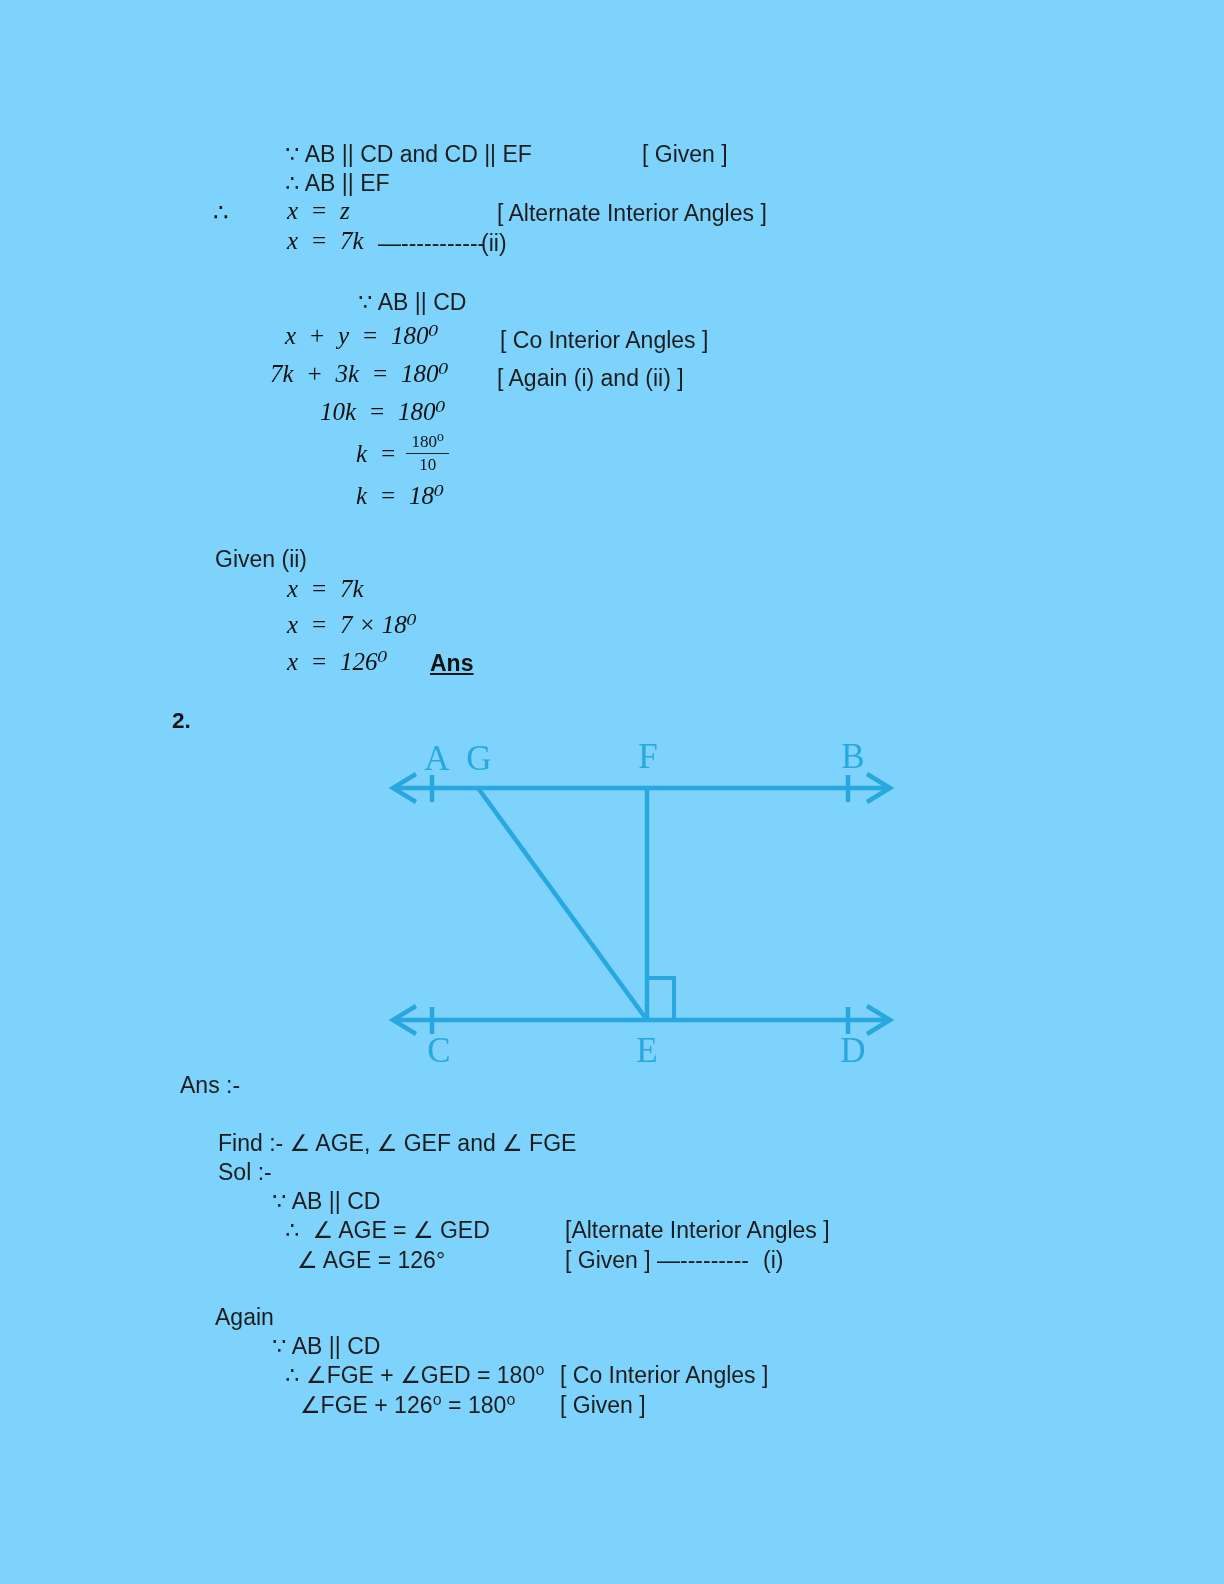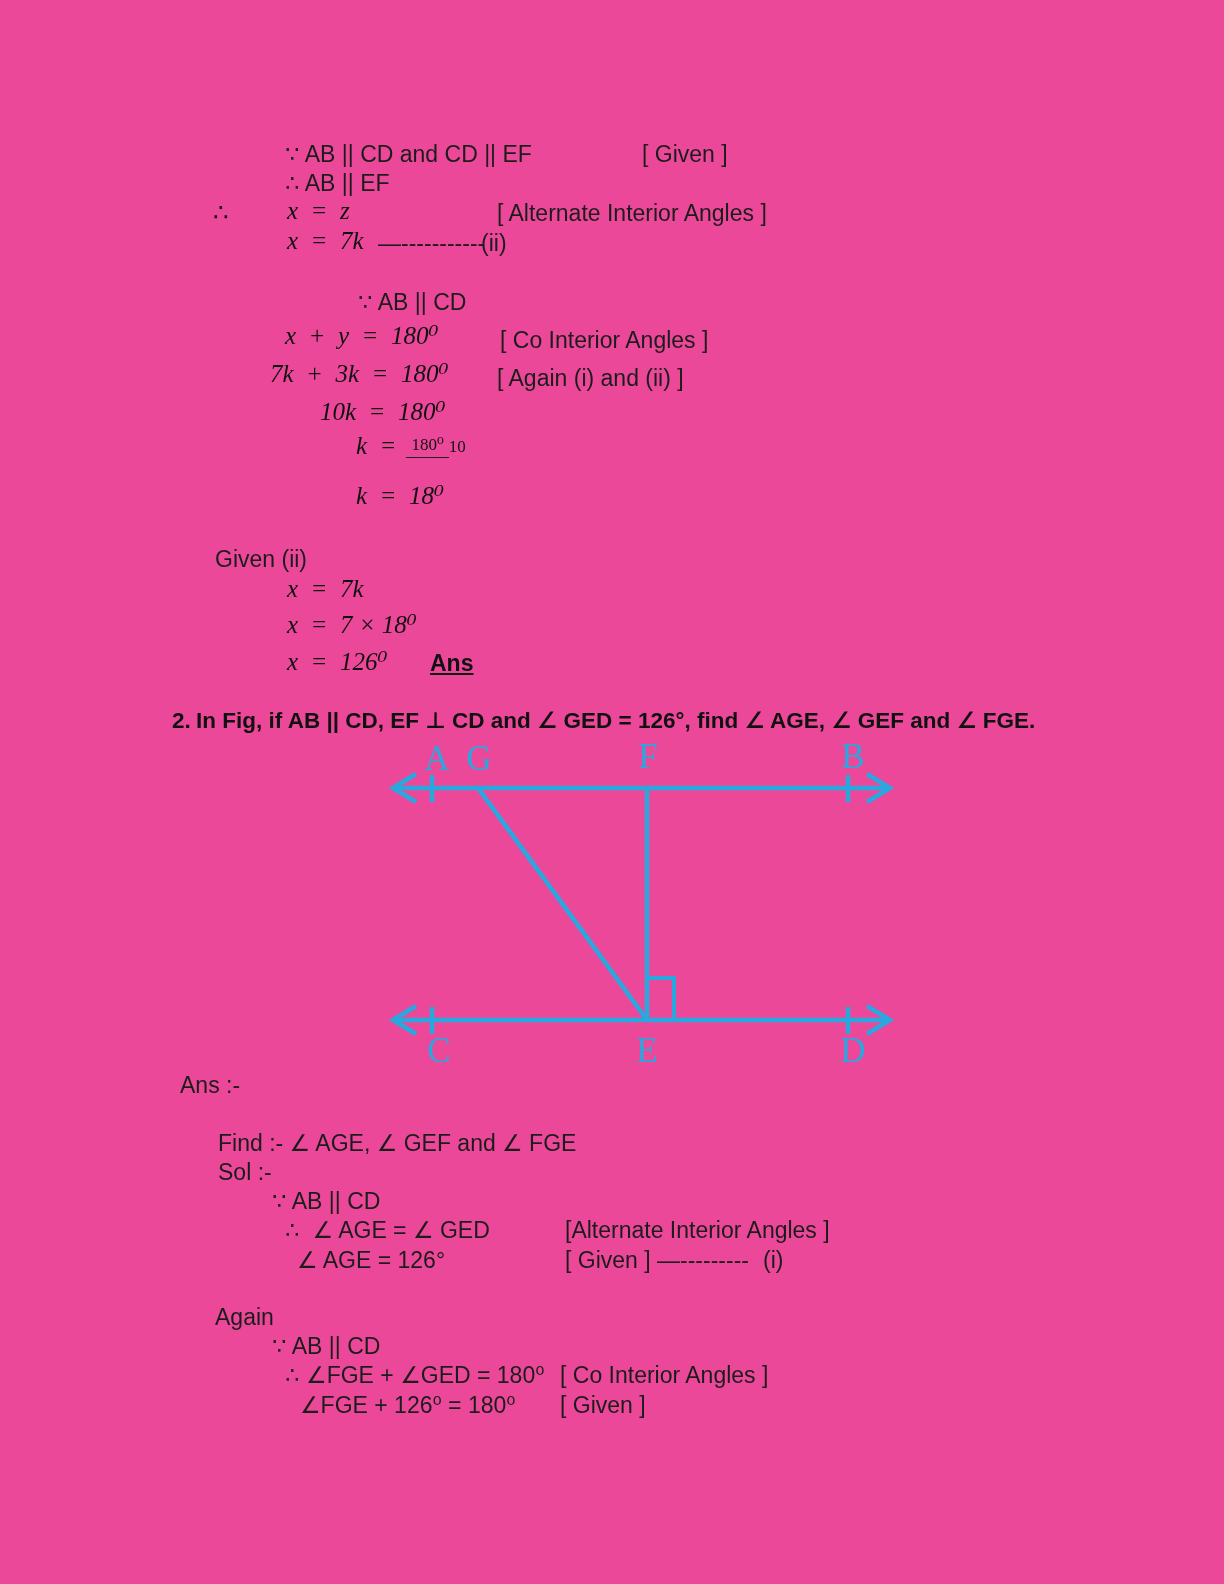--- a/index.html
+++ b/index.html
@@ -1,26 +1,26 @@
 <!DOCTYPE html>
 <html><head>
 <meta charset="utf-8">
 <style>
   html,body{margin:0;padding:0;background:#ffffff;}
-  .page{position:relative;width:1224px;height:1584px;background:#ec4899;overflow:hidden;
+  .page{position:relative;width:1224px;height:1584px;background:#7dd3fc;overflow:hidden;
         color:#1c1c1c;}
   .t{position:absolute;white-space:pre;}
   .s{font:23px/1.15 "Liberation Sans","DejaVu Sans",sans-serif;color:#1c1c1c;}
   .q{font:bold 22.5px/1.15 "Liberation Sans","DejaVu Sans",sans-serif;color:#111;}
   .m{font:italic 25px/1.15 "Liberation Serif","DejaVu Serif",serif;color:#111;}
   .sym{font:25px/1.15 "DejaVu Sans",sans-serif;color:#111;}
   .ans{font:bold 23px/1.15 "Liberation Sans","DejaVu Sans",sans-serif;
        text-decoration:underline;color:#111;}
   .frac-wrap{display:inline-flex;align-items:center;}
-  .frac{display:inline-flex;align-items:center;margin-left:10px;
+  .frac{display:inline-flex;flex-direction:column;align-items:center;margin-left:10px;
         font:17px/1.2 "Liberation Serif","DejaVu Serif",serif;color:#111;}
   .frac .num{border-bottom:1.6px solid #222;padding:0 5px 1px 5px;}
   .frac .den{padding-top:1px;}
   svg text{font-family:"Liberation Serif","DejaVu Serif",serif;}
 </style>
 </head>
 <body>
 
 <div class="page">
 
@@ -57,21 +57,20 @@
 
   <div class="t m" style="left:356px;top:482px">k  =  18⁰</div>
 
   <div class="t s" style="left:215px;top:546px">Given (ii)</div>
   <div class="t m" style="left:287px;top:575px">x  =  7k</div>
   <div class="t m" style="left:287px;top:611px">x  =  7 × 18⁰</div>
   <div class="t m" style="left:287px;top:648px">x  =  126⁰</div>
   <div class="t ans" style="left:430px;top:650px">Ans</div>
 
   <div class="t q" style="left:172px;top:708px">2.</div>
-  <div class="t q" style="left:196px;top:708px">In Fig, if AB || CD, EF ⊥ CD and ∠ GED = 126°, find ∠ AGE, ∠ GEF and ∠ FGE.</div>
 
   <svg style="position:absolute;left:380px;top:735px" width="530" height="340" viewBox="0 0 530 340">
     <g stroke="#29A8E0" stroke-width="4.5" fill="none">
 
       <line x1="14" y1="53" x2="509" y2="53"></line>
       <path d="M36,39 L13,53 L36,67"></path>
       <path d="M487,39 L510,53 L487,67"></path>
       <line x1="52" y1="40" x2="52" y2="67"></line>
       <line x1="468" y1="40" x2="468" y2="67"></line>
 

